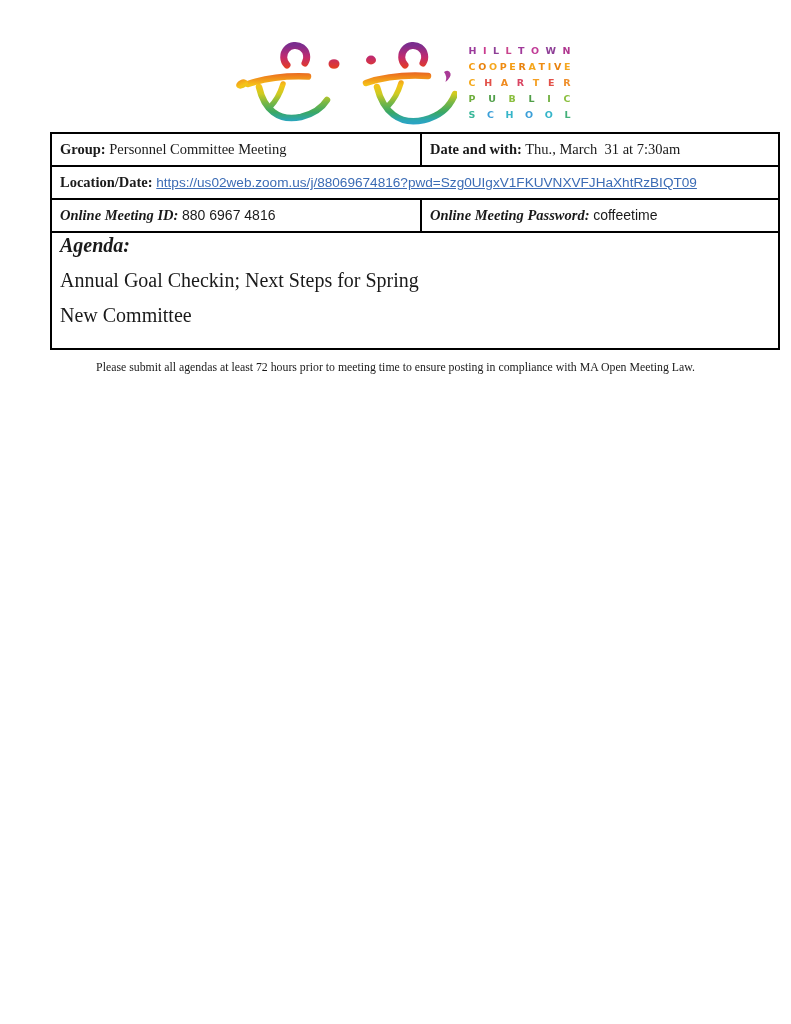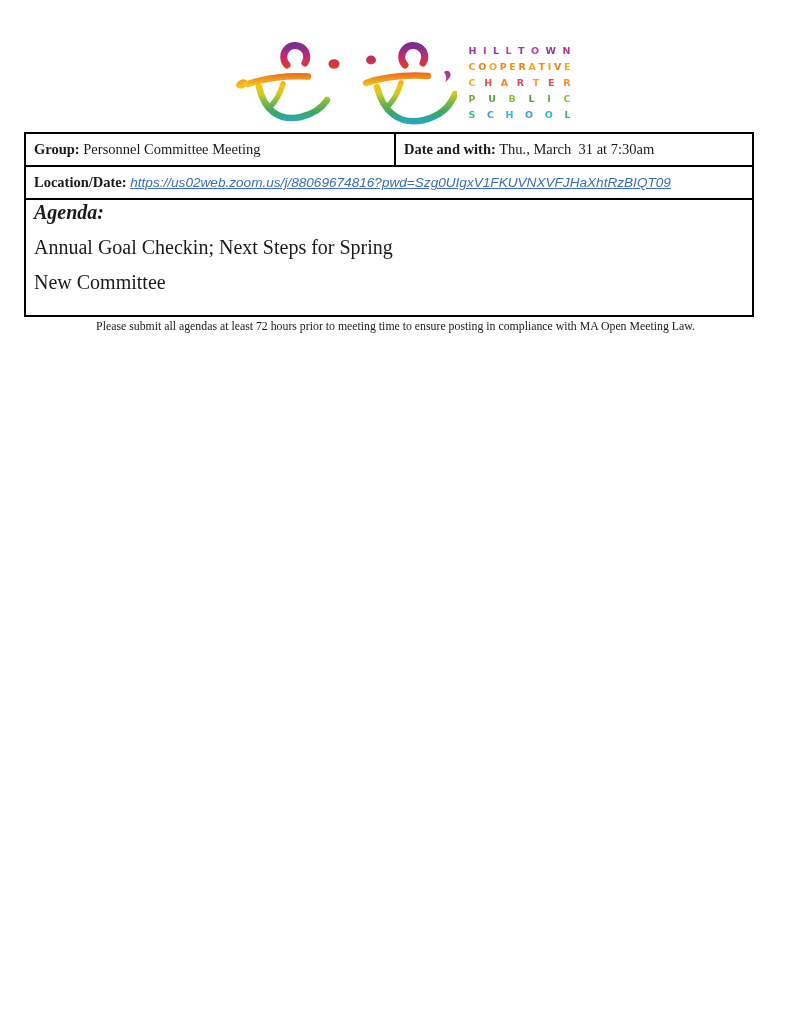--- a/index.html
+++ b/index.html
@@ -38,21 +38,21 @@
   .title{
     margin:40px 0 7px 0;
     text-align:center;
     font-size:21.5px;
     font-weight:bold;
     color:#111111;
   }
   
   table.meeting{
     border-collapse:collapse;
-    margin-left:24px;
+    margin-left:50px;
     width:730px;
     table-layout:fixed;
   }
   table.meeting td{
     border:2px solid #000000;
     padding:5px 8px;
     font-size:14.5px;
     vertical-align:middle;
     height:21px;
     overflow:hidden;
@@ -71,21 +71,21 @@
   }
   td.agenda-cell{
     height:158px;
     vertical-align:top;
     padding-top:7px;
   }
   .agenda-cell p{margin:0 0 20px 0;font-size:20px;line-height:15px;}
   
   .footer-note{
     width:600px;
-    margin:0 auto 0 auto;
+    margin:8px auto 0 auto;
     text-align:center;
     font-size:11.8px;
     line-height:1.55;
     color:#1a1a1a;
   }
 </style>
 </head>
 <body>
 
 <div class="page">
@@ -186,21 +186,31 @@
         <span class="val">Personnel Committee Meeting</span>
       </td>
       <td>
         <span class="lb">Date and with:</span>
         <span class="val pre">Thu., March  31 at 7:30am</span>
       </td>
     </tr>
     <tr>
       <td colspan="2">
         <span class="lb">Location/Date:</span>
-        <a class="zoom-link" href="#" style="color: rgb(60, 108, 181); font-style: italic;">https://us02web.zoom.us/j/88069674816?pwd=Szg0UIgxV1FKUVNXVFJHaXhtRzBIQT09</a>
+        <a class="zoom-link" href="#" style="color: rgb(60, 108, 181);">https://us02web.zoom.us/j/88069674816?pwd=Szg0UIgxV1FKUVNXVFJHaXhtRzBIQT09</a>
+      </td>
+    </tr>
+    <tr>
+      <td class="col-left">
+        <span class="lbi">Online Meeting ID:</span>
+        <span class="val sans">880 6967 4816</span>
+      </td>
+      <td>
+        <span class="lbi">Online Meeting Password:</span>
+        <span class="val sans">coffeetime</span>
       </td>
     </tr>
     <tr>
       <td colspan="2" class="agenda-cell">
         <p class="lbi">Agenda:</p>
         <p>Annual Goal Checkin; Next Steps for Spring</p>
         <p>New Committee</p>
       </td>
     </tr>
   </tbody>

